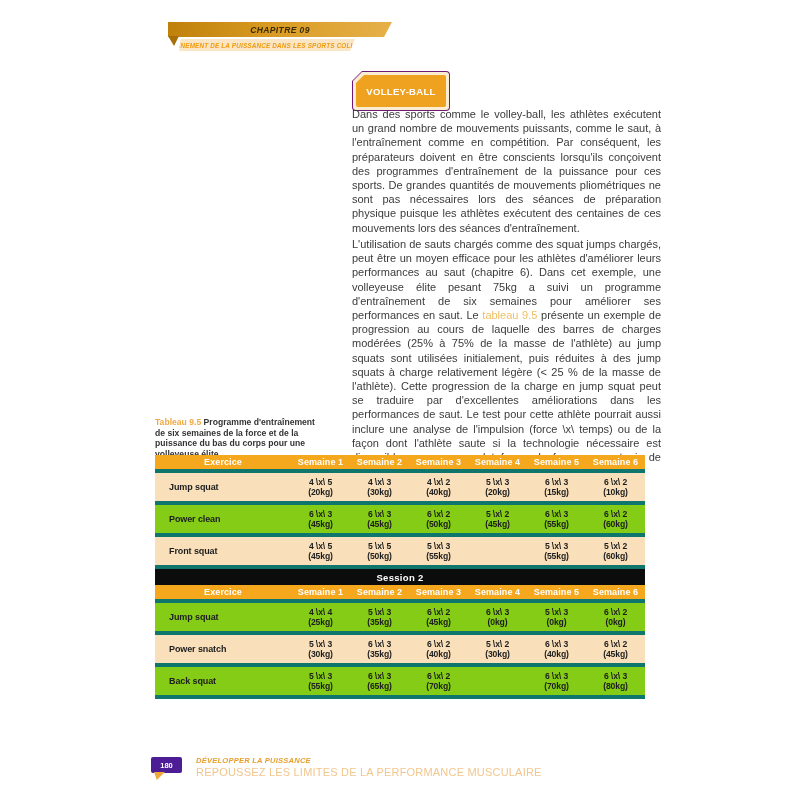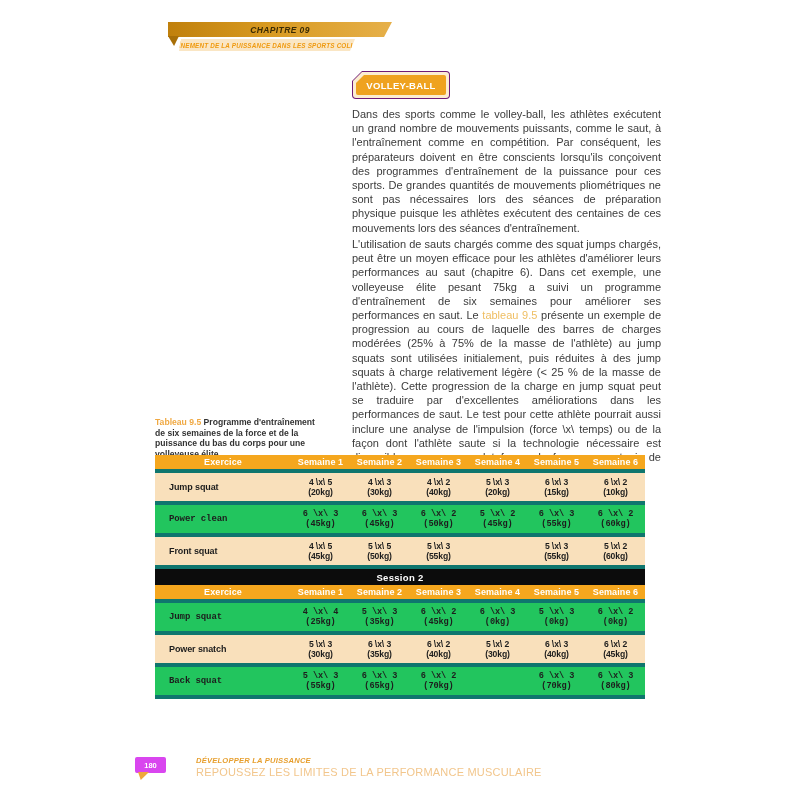--- a/index.html
+++ b/index.html
@@ -29,21 +29,21 @@
     background:#FAE6C4;
     clip-path:polygon(2px 0,100% 0,calc(100% - 5px) 100%,0 100%);
     display:flex;align-items:center;justify-content:center;
   }
   .ribbon-cream span{
     font-size:6.3px;font-weight:bold;font-style:italic;color:#EF9A10;letter-spacing:.2px;white-space:nowrap;
   }
 
   
   .badge-outer{
-    left:352px;top:71px;width:98px;height:28px;background:#701a75;
+    left:352px;top:71px;width:98px;height:40px;background:#701a75;
     clip-path:polygon(10px 0,100% 0,100% 100%,0 100%,0 10px);
     border-radius:4px;padding:0;
   }
   .badge-mid{
     position:absolute;inset:1px;background:#FBEDD2;
     clip-path:polygon(9px 0,100% 0,100% 100%,0 100%,0 9px);
     border-radius:3px;
   }
   .badge-core{
     position:absolute;inset:3px;background:#EFA21F;
@@ -80,33 +80,33 @@
     display:grid;grid-template-columns:136px repeat(6,1fr);
     border-bottom:4px solid #0f766e;box-sizing:border-box;
   }
   .head-row{height:18px;background:#F5A71E;}
   .head-cell{
     display:flex;align-items:center;justify-content:center;
     font-size:9px;font-weight:bold;color:#ffffff;letter-spacing:.1px;
   }
   .data-row{height:32px;}
   .data-row.peach{background:#F9E0BB;}
-  .data-row.cream{background:#22c55e;font-family:Liberation Mono, monospace;}
+  .data-row.cream{background:#84cc16;}
   .ex-cell{
     display:flex;align-items:center;padding-left:14px;
     font-size:9px;font-weight:bold;color:#1d1d1d;letter-spacing:-.1px;
   }
   .val-cell{
     display:flex;flex-direction:column;align-items:center;justify-content:center;
     font-size:8.6px;font-weight:bold;color:#1d1d1d;line-height:10.5px;letter-spacing:-.1px;
   }
 
   
   .page-tag{
-    left:135px;top:757px;width:31px;height:16px;background:#d946ef;border-radius:2px;
+    left:151px;top:757px;width:31px;height:16px;background:#4c1d95;border-radius:2px;
     display:flex;align-items:center;justify-content:center;
   }
   .page-tag::after{
     content:"";position:absolute;left:3px;top:15px;width:11px;height:8px;background:#EFA83C;
     clip-path:polygon(0 0,100% 0,25% 100%);
   }
   .page-tag span{font-size:7.5px;font-weight:bold;color:#ffffff;}
   .footer-title{
     left:196px;top:756px;font-size:7.6px;font-weight:bold;font-style:italic;
     color:#E79F2E;letter-spacing:.2px;

